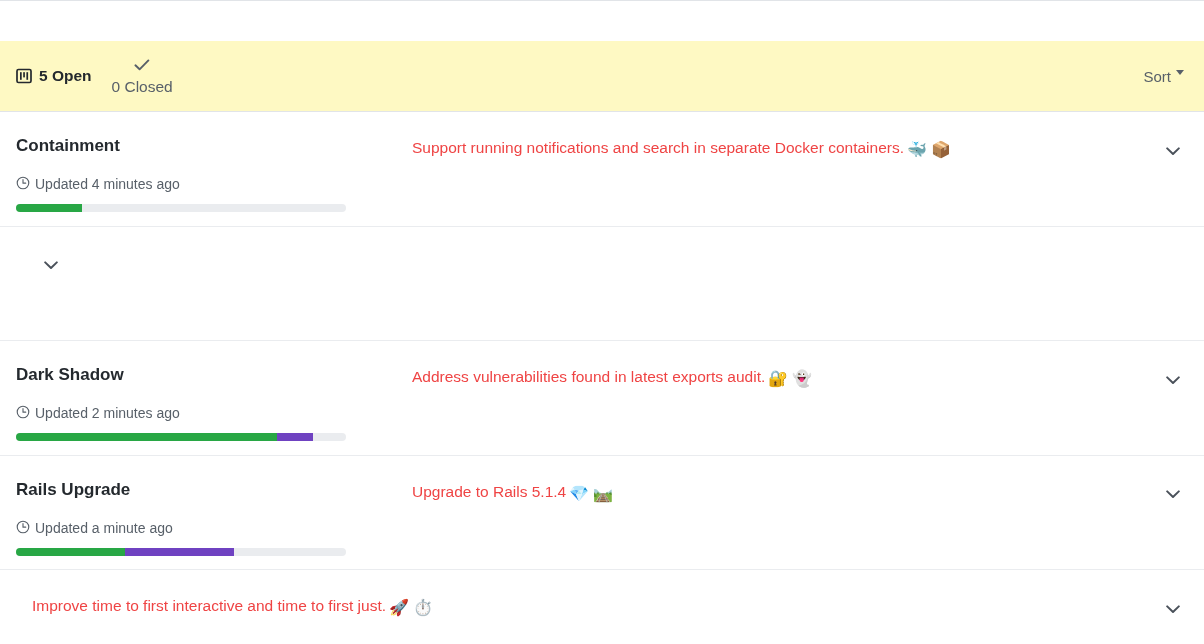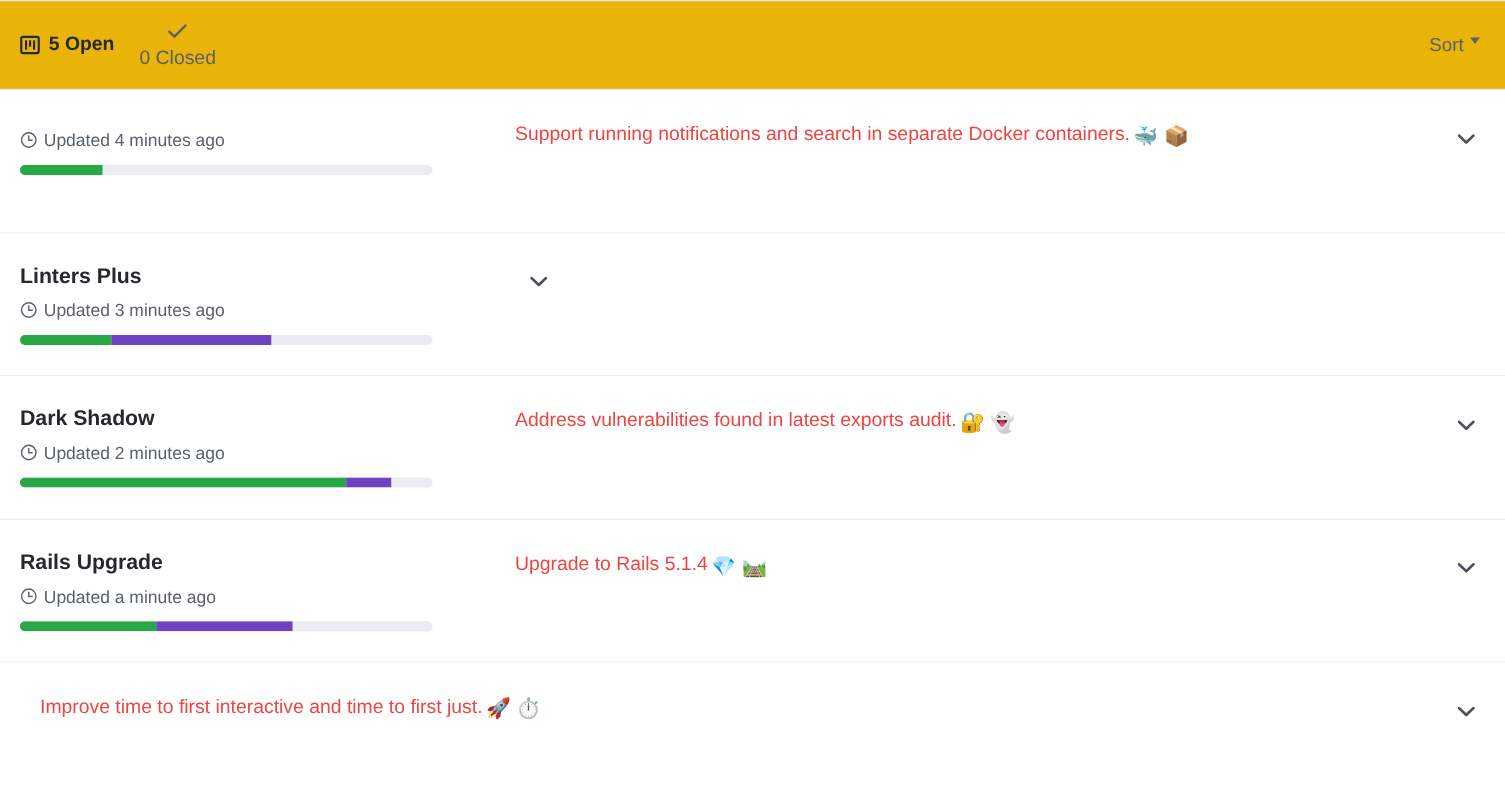--- a/index.html
+++ b/index.html
@@ -22,26 +22,27 @@
     border-top: 1px solid #e1e4e8;
     background: #fff;
     display: flex;
     flex-direction: column;
   }
 
   
   .list-header {
     height: 71px;
     box-sizing: border-box;
-    background: #eab308;
+    background: #fef9c3;
     border-bottom: 1px solid #e1e4e8;
     display: flex;
     align-items: center;
     padding: 0 20px 0 16px;
     flex: 0 0 auto;
+    margin-top: 40px;
   }
   .header-states {
     display: flex;
     align-items: center;
     gap: 20px;
   }
   .state-link {
     display: flex;
     align-items: center;
     gap: 7px;
@@ -105,23 +106,23 @@
     font-size: 17px;
     font-weight: bold;
     color: #24292e;
     text-decoration: none;
     line-height: 1.25;
     display: block;
     cursor: pointer;
   }
   .meta-line {
     display: flex;
-    align-items: center;
+    align-items: flex-start;
     gap: 5px;
-    margin-top: 9px;
+    margin-top: 20px;
     font-size: 14px;
     color: #586069;
   }
   .progress-wrap {
     margin-top: 12px;
     width: 330px;
     height: 8px;
     border-radius: 4px;
     background: #eaecef;
     overflow: hidden;
@@ -198,20 +199,21 @@
 
     <div class="sort-control">
       <span>Sort</span>
       <span class="caret"></span>
     </div>
   </div>
 
   <div id="rows-host" style="display:contents">
   <div class="milestone-row">
     <div class="col-left">
+      <a class="milestone-title" href="#">Containment</a>
       <div class="meta-line">
         <span class="icon">
           <svg width="14" height="14" viewBox="0 0 16 16" aria-hidden="true">
             <circle cx="8" cy="8" r="6.6" fill="none" stroke="#586069" stroke-width="1.3"></circle>
             <path d="M8 4.2 V8.2 H11.1" fill="none" stroke="#586069" stroke-width="1.3" stroke-linecap="round" stroke-linejoin="round"></path>
           </svg>
         </span>
         <span>Updated 4 minutes ago</span>
       </div>
       <div class="progress-wrap">
@@ -229,92 +231,76 @@
         <span class="icon">
           <svg width="14" height="9" viewBox="0 0 14 9" aria-hidden="true">
             <path d="M1.2 1.4 L7 7 L12.8 1.4" fill="none" stroke="#4a515a" stroke-width="2" stroke-linecap="round" stroke-linejoin="round"></path>
           </svg>
         </span>
       </button>
     </div>
   </div>
 
   <div class="milestone-row">
+
+
+    <div class="col-actions">
+      <button class="chevron-btn">
+        <span class="icon">
+          <svg width="14" height="9" viewBox="0 0 14 9" aria-hidden="true">
+            <path d="M1.2 1.4 L7 7 L12.8 1.4" fill="none" stroke="#4a515a" stroke-width="2" stroke-linecap="round" stroke-linejoin="round"></path>
+          </svg>
+        </span>
+      </button>
+    </div>
+  </div>
+
+  <div class="milestone-row">
     <div class="col-left">
-      <a class="milestone-title" href="#">Linters Plus</a>
+      <a class="milestone-title" href="#">Dark Shadow</a>
       <div class="meta-line">
         <span class="icon">
           <svg width="14" height="14" viewBox="0 0 16 16" aria-hidden="true">
             <circle cx="8" cy="8" r="6.6" fill="none" stroke="#586069" stroke-width="1.3"></circle>
             <path d="M8 4.2 V8.2 H11.1" fill="none" stroke="#586069" stroke-width="1.3" stroke-linecap="round" stroke-linejoin="round"></path>
           </svg>
         </span>
-        <span>Updated 3 minutes ago</span>
+        <span>Updated 2 minutes ago</span>
       </div>
       <div class="progress-wrap">
-        <div class="seg-green" style="width: 22%; background: rgb(40, 167, 69);"></div>
-        <div class="seg-purple" style="width: 39%; background: rgb(111, 66, 193);"></div>
-      </div>
-    </div>
-
+        <div class="seg-green" style="width: 79%; background: rgb(40, 167, 69);"></div>
+        <div class="seg-purple" style="width: 11%; background: rgb(111, 66, 193);"></div>
+      </div>
+    </div>
+
+    <div class="col-desc">
+      <span>Address vulnerabilities found in latest exports audit.</span><span class="emoji">🔐 👻</span>
+    </div>
 
     <div class="col-actions">
       <button class="chevron-btn">
         <span class="icon">
           <svg width="14" height="9" viewBox="0 0 14 9" aria-hidden="true">
             <path d="M1.2 1.4 L7 7 L12.8 1.4" fill="none" stroke="#4a515a" stroke-width="2" stroke-linecap="round" stroke-linejoin="round"></path>
           </svg>
         </span>
       </button>
     </div>
   </div>
 
   <div class="milestone-row">
     <div class="col-left">
-      <a class="milestone-title" href="#">Dark Shadow</a>
+      <a class="milestone-title" href="#">Rails Upgrade</a>
       <div class="meta-line">
         <span class="icon">
           <svg width="14" height="14" viewBox="0 0 16 16" aria-hidden="true">
             <circle cx="8" cy="8" r="6.6" fill="none" stroke="#586069" stroke-width="1.3"></circle>
             <path d="M8 4.2 V8.2 H11.1" fill="none" stroke="#586069" stroke-width="1.3" stroke-linecap="round" stroke-linejoin="round"></path>
           </svg>
         </span>
-        <span>Updated 2 minutes ago</span>
-      </div>
-      <div class="progress-wrap">
-        <div class="seg-green" style="width: 79%; background: rgb(40, 167, 69);"></div>
-        <div class="seg-purple" style="width: 11%; background: rgb(111, 66, 193);"></div>
-      </div>
-    </div>
-
-    <div class="col-desc">
-      <span>Address vulnerabilities found in latest exports audit.</span><span class="emoji">🔐 👻</span>
-    </div>
-
-    <div class="col-actions">
-      <button class="chevron-btn">
-        <span class="icon">
-          <svg width="14" height="9" viewBox="0 0 14 9" aria-hidden="true">
-            <path d="M1.2 1.4 L7 7 L12.8 1.4" fill="none" stroke="#4a515a" stroke-width="2" stroke-linecap="round" stroke-linejoin="round"></path>
-          </svg>
-        </span>
-      </button>
-    </div>
-  </div>
-
-  <div class="milestone-row">
-    <div class="col-left">
-      <a class="milestone-title" href="#">Rails Upgrade</a>
-      <div class="meta-line">
-        <span class="icon">
-          <svg width="14" height="14" viewBox="0 0 16 16" aria-hidden="true">
-            <circle cx="8" cy="8" r="6.6" fill="none" stroke="#586069" stroke-width="1.3"></circle>
-            <path d="M8 4.2 V8.2 H11.1" fill="none" stroke="#586069" stroke-width="1.3" stroke-linecap="round" stroke-linejoin="round"></path>
-          </svg>
-        </span>
         <span>Updated a minute ago</span>
       </div>
       <div class="progress-wrap">
         <div class="seg-green" style="width: 33%; background: rgb(40, 167, 69);"></div>
         <div class="seg-purple" style="width: 33%; background: rgb(111, 66, 193);"></div>
       </div>
     </div>
 
     <div class="col-desc">
       <span>Upgrade to Rails 5.1.4</span><span class="emoji">💎 🛤️</span>

